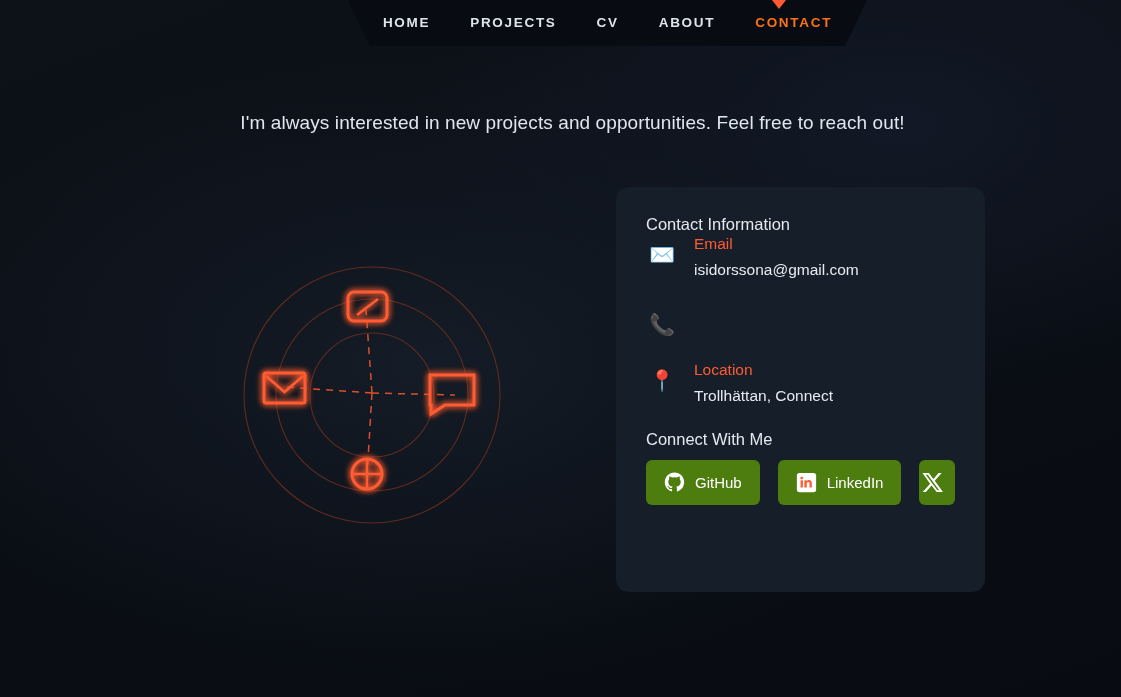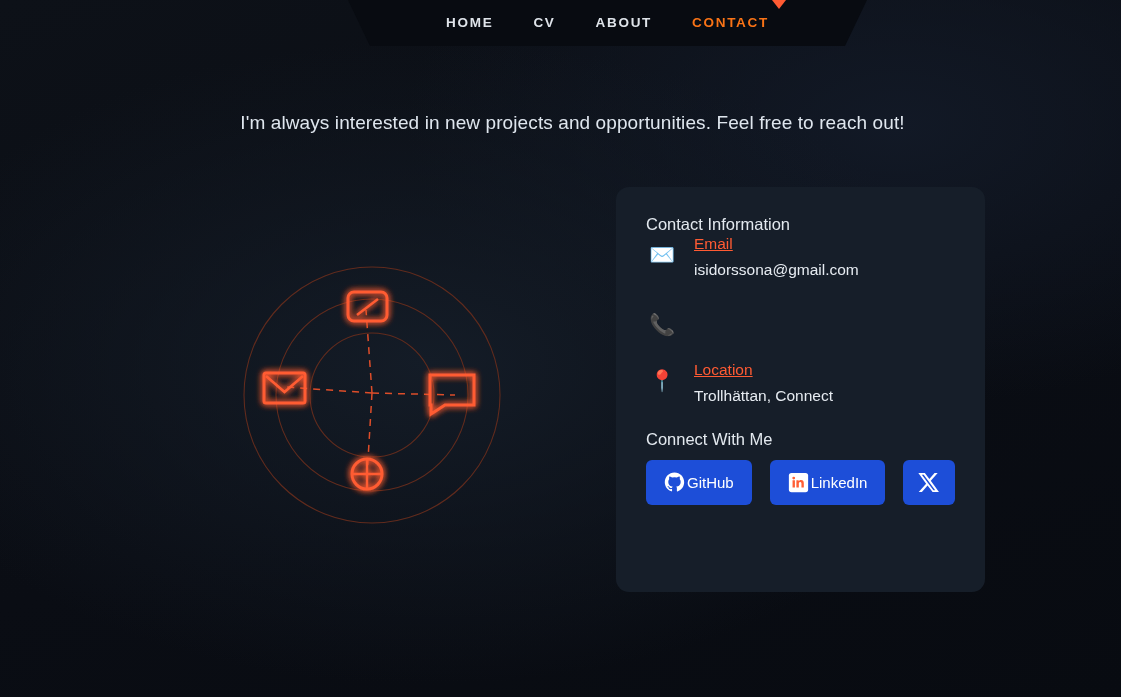--- a/index.html
+++ b/index.html
@@ -118,66 +118,66 @@
     font-size:21px;
     line-height:1.2;
     padding-top:8px;
   }
   .contact-body { padding-top:0; }
   .contact-label {
     color:#ff5b33;
     font-size:15.5px;
     margin-bottom:5px;
     line-height:1.35;
-    text-decoration:underline;
   }
   .contact-value {
     color:#e6ebf1;
     font-size:15.5px;
     line-height:1.35;
   }
 
   .connect-title {
     font-size:16.5px;
     color:#e3e9ef;
     margin-top:9px;
     margin-bottom:11px;
     font-weight:400;
   }
   .social-row {
     display:flex;
     gap:18px;
     align-items:center;
   }
   .social-btn {
-    background:#1d4ed8;
+    background:#4d7c0f;
     border:none;
     border-radius:6px;
     height:45px;
     display:flex;
     align-items:center;
     justify-content:center;
-    gap:2px;
+    gap:10px;
     padding:0 18px;
     color:#ffffff;
     font-size:15px;
     cursor:pointer;
     font-family:"Liberation Sans", sans-serif;
   }
   .social-btn.icon-only { padding:0; width:58px; }
   .social-ico { display:flex; align-items:center; justify-content:center; }
 </style>
 </head>
 <body>
 
 <div class="bg-wrap"></div>
 
 <div class="nav-bar"></div>
 <div class="nav-inner">
   <div class="nav-item">HOME</div>
+  <div class="nav-item">PROJECTS</div>
   <div class="nav-item">CV</div>
   <div class="nav-item">ABOUT</div>
   <div class="nav-item active">CONTACT</div>
 </div>
 <div class="nav-indicator"></div>
 
 <div class="headline">I'm always interested in new projects and opportunities. Feel free to reach out!</div>
 
 <div class="radar">
   <svg width="264" height="264" viewBox="0 0 264 264" xmlns="http://www.w3.org/2000/svg">

